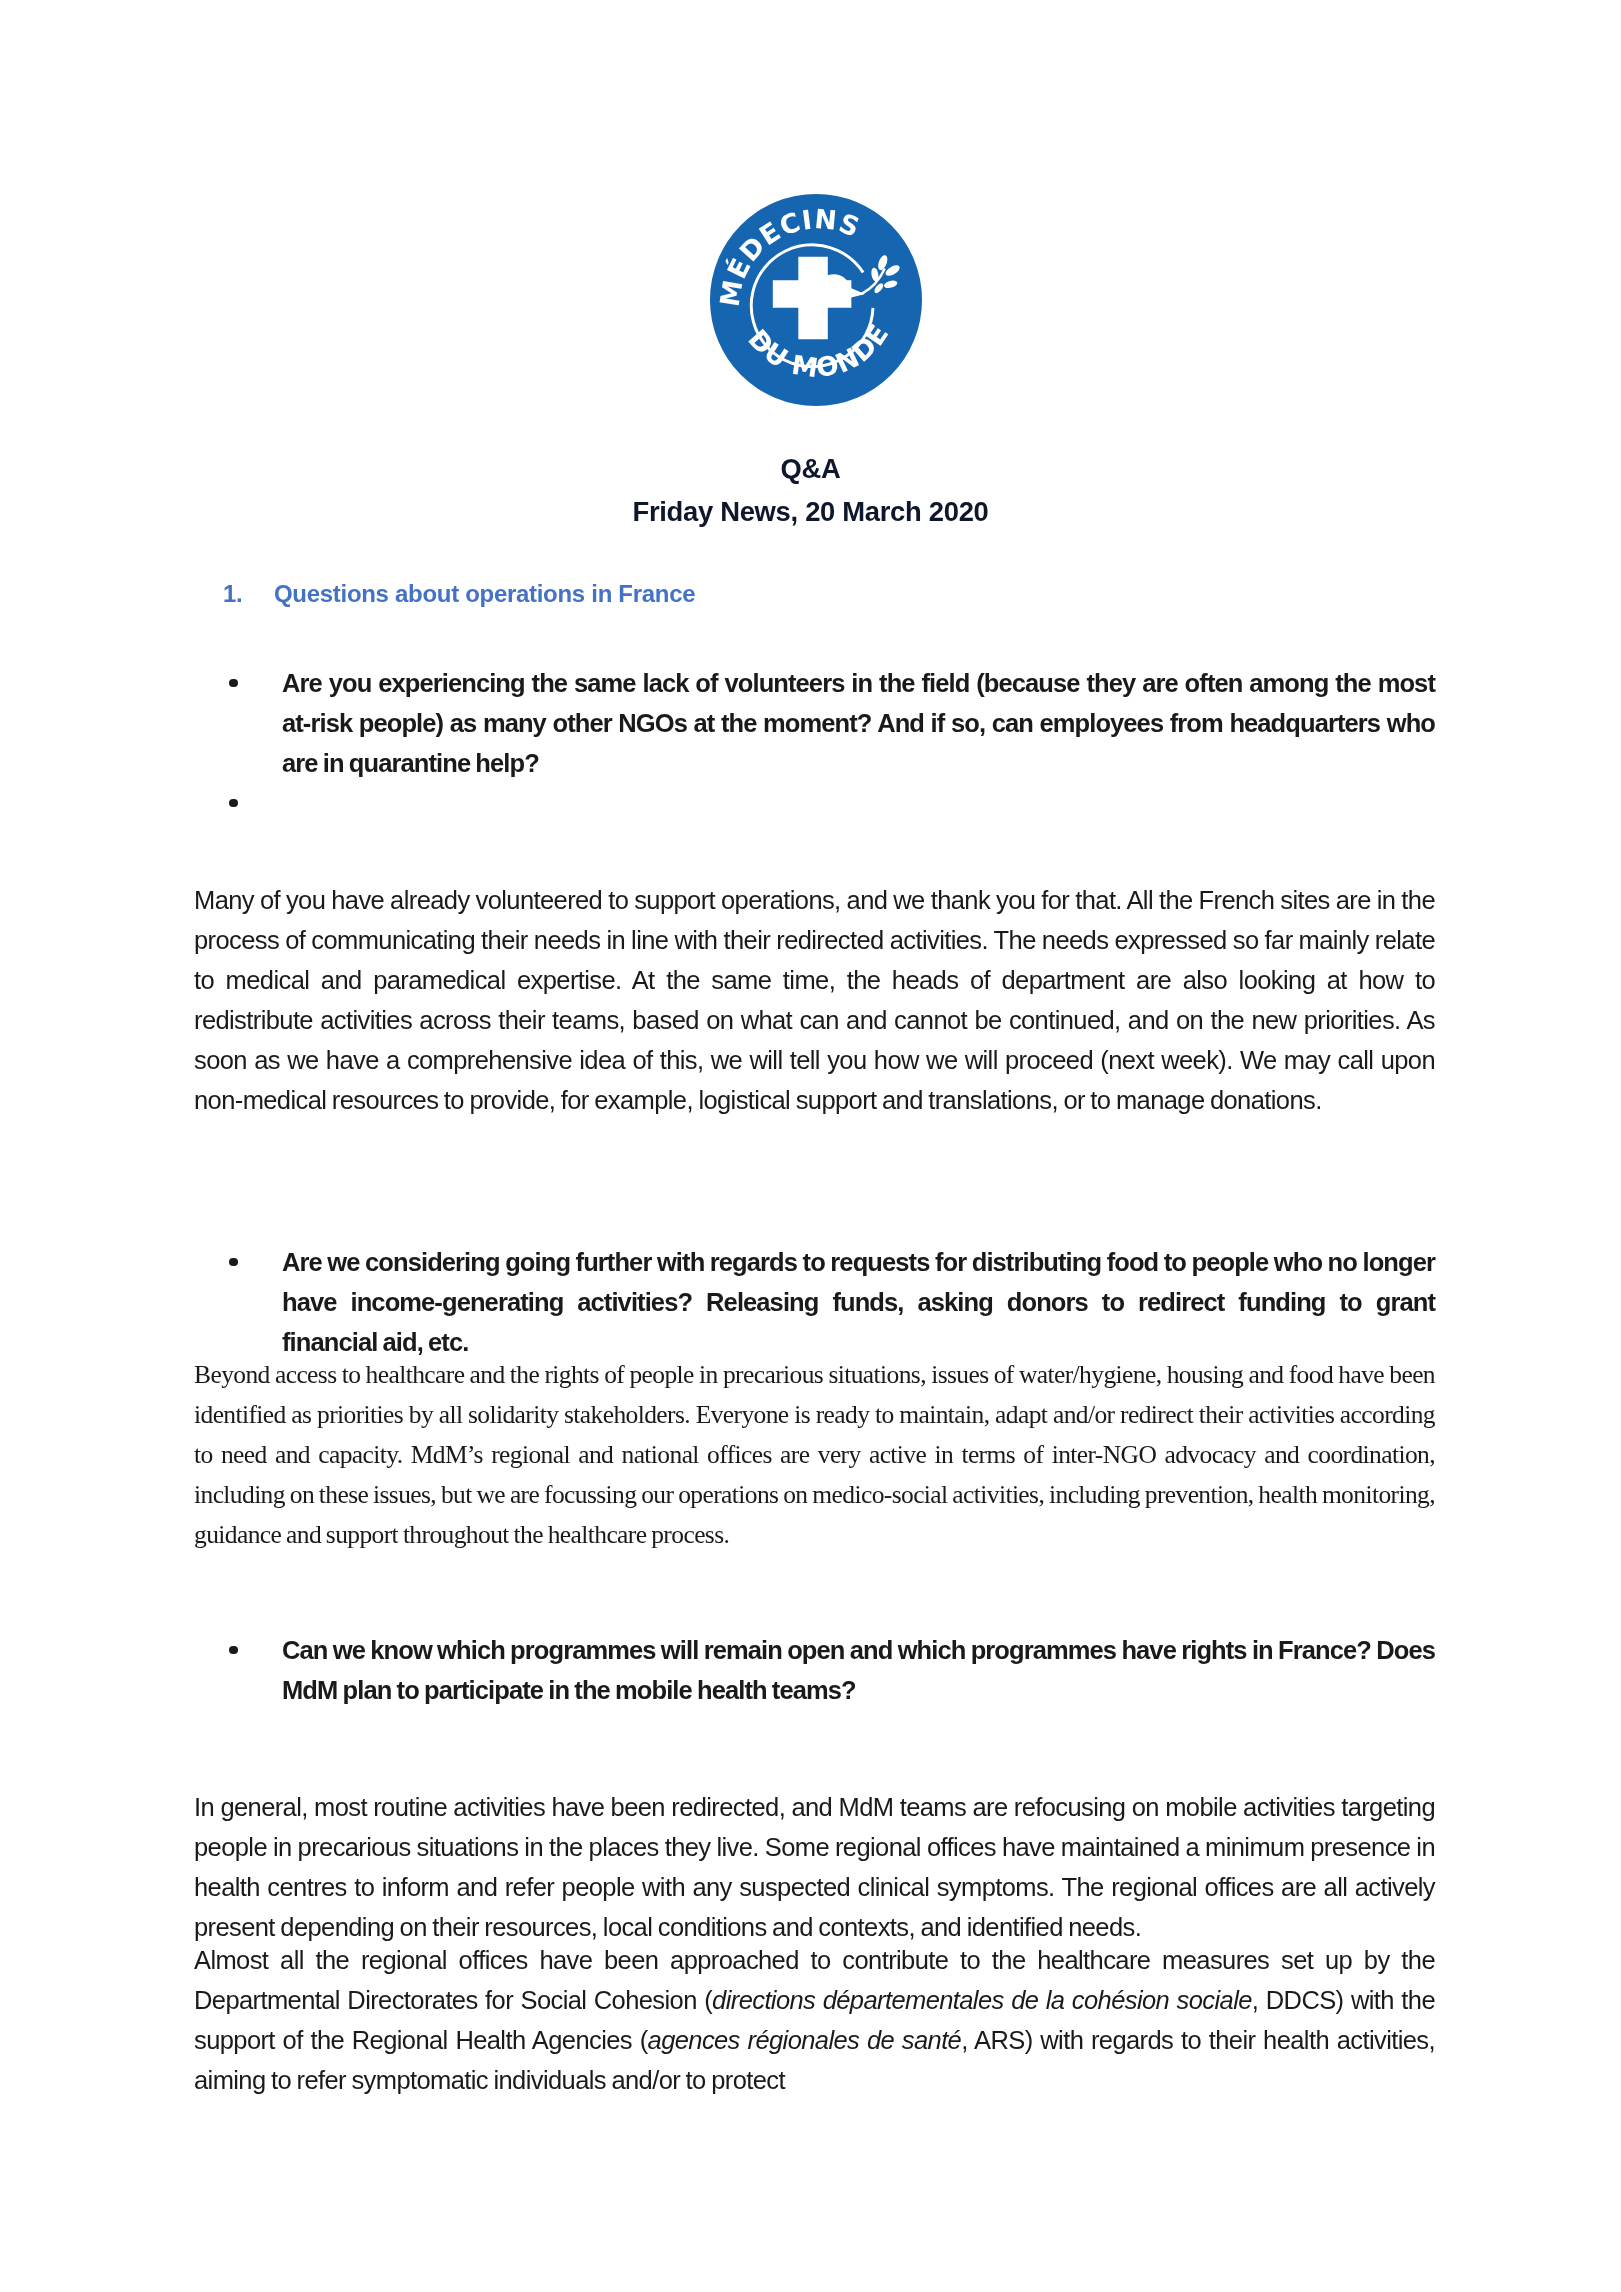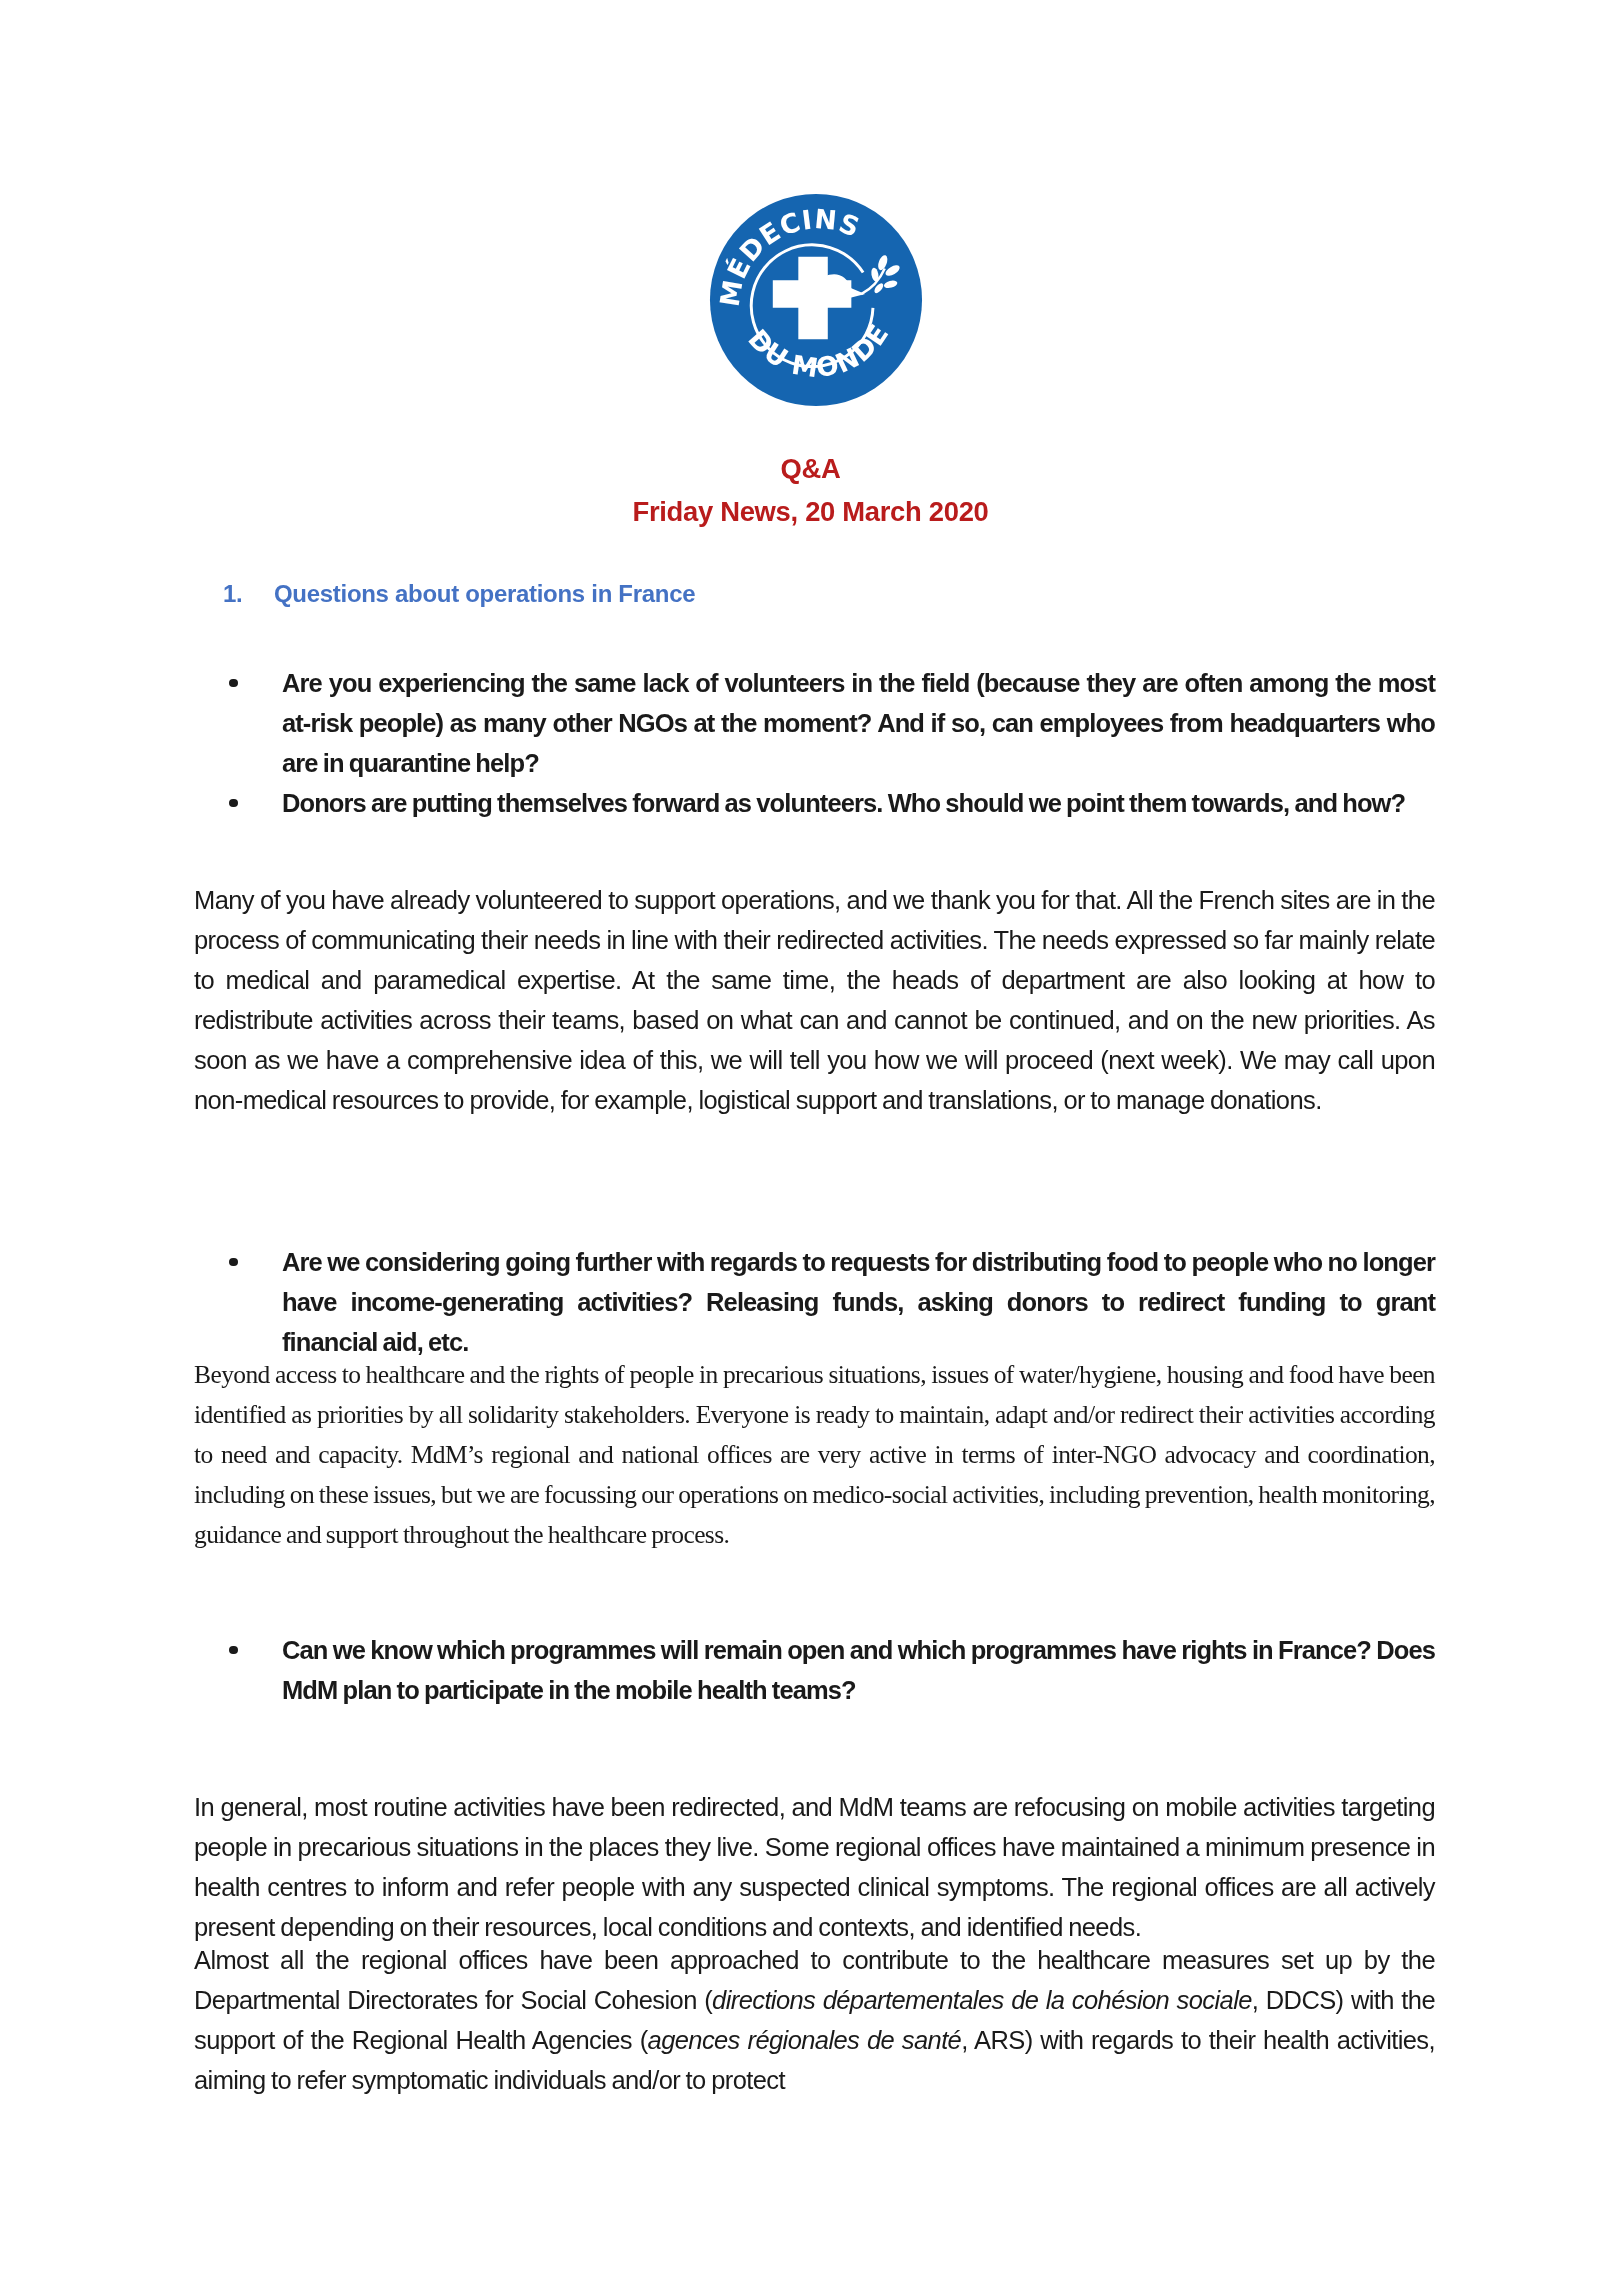--- a/index.html
+++ b/index.html
@@ -26,21 +26,21 @@
       left: 708px;
       top: 192px;
       width: 216px;
       height: 216px;
     }
     .title-block {
       position: absolute;
       left: 0;
       width: 1621px;
       text-align: center;
-      color: #b91c1c;
+      color: #0f172a;
       font-weight: bold;
       font-size: 27.4px;
       letter-spacing: -0.3px;
     }
     .title-qa { top: 453px; }
     .title-date { top: 496px; }
     .section-heading {
       position: absolute;
       left: 223px;
       top: 580px;
@@ -134,21 +134,21 @@
   <div class="title-block title-qa">Q&amp;A</div>
   <div class="title-block title-date">Friday News, 20 March 2020</div>
 
   <div class="section-heading">
     <span class="num">1.</span><span>Questions about operations in France</span>
   </div>
 
   <div class="content b1">
     <ul class="bullets">
       <li><span class="dot"></span><span>Are you experiencing the same lack of volunteers in the field (because they are often among the most at-risk people) as many other NGOs at the moment? And if so, can employees from headquarters who are in quarantine help?</span></li>
-      <li><span class="dot"></span><span>Donors are putting themselves forward as volunteers. Who should we point them towards, and how?</span></li>
+      <li><span class="dot"></span></li>
     </ul>
   </div>
 
   <div class="content p1">
     <p class="para">Many of you have already volunteered to support operations, and we thank you for that. All the French sites are in the process of communicating their needs in line with their redirected activities. The needs expressed so far mainly relate to medical and paramedical expertise. At the same time, the heads of department are also looking at how to redistribute activities across their teams, based on what can and cannot be continued, and on the new priorities. As soon as we have a comprehensive idea of this, we will tell you how we will proceed (next week). We may call upon non-medical resources to provide, for example, logistical support and translations, or to manage donations.</p>
   </div>
 
   <div class="content b2">
     <ul class="bullets">
       <li><span class="dot"></span><span>Are we considering going further with regards to requests for distributing food to people who no longer have income-generating activities? Releasing funds, asking donors to redirect funding to grant financial aid, etc.</span></li>

